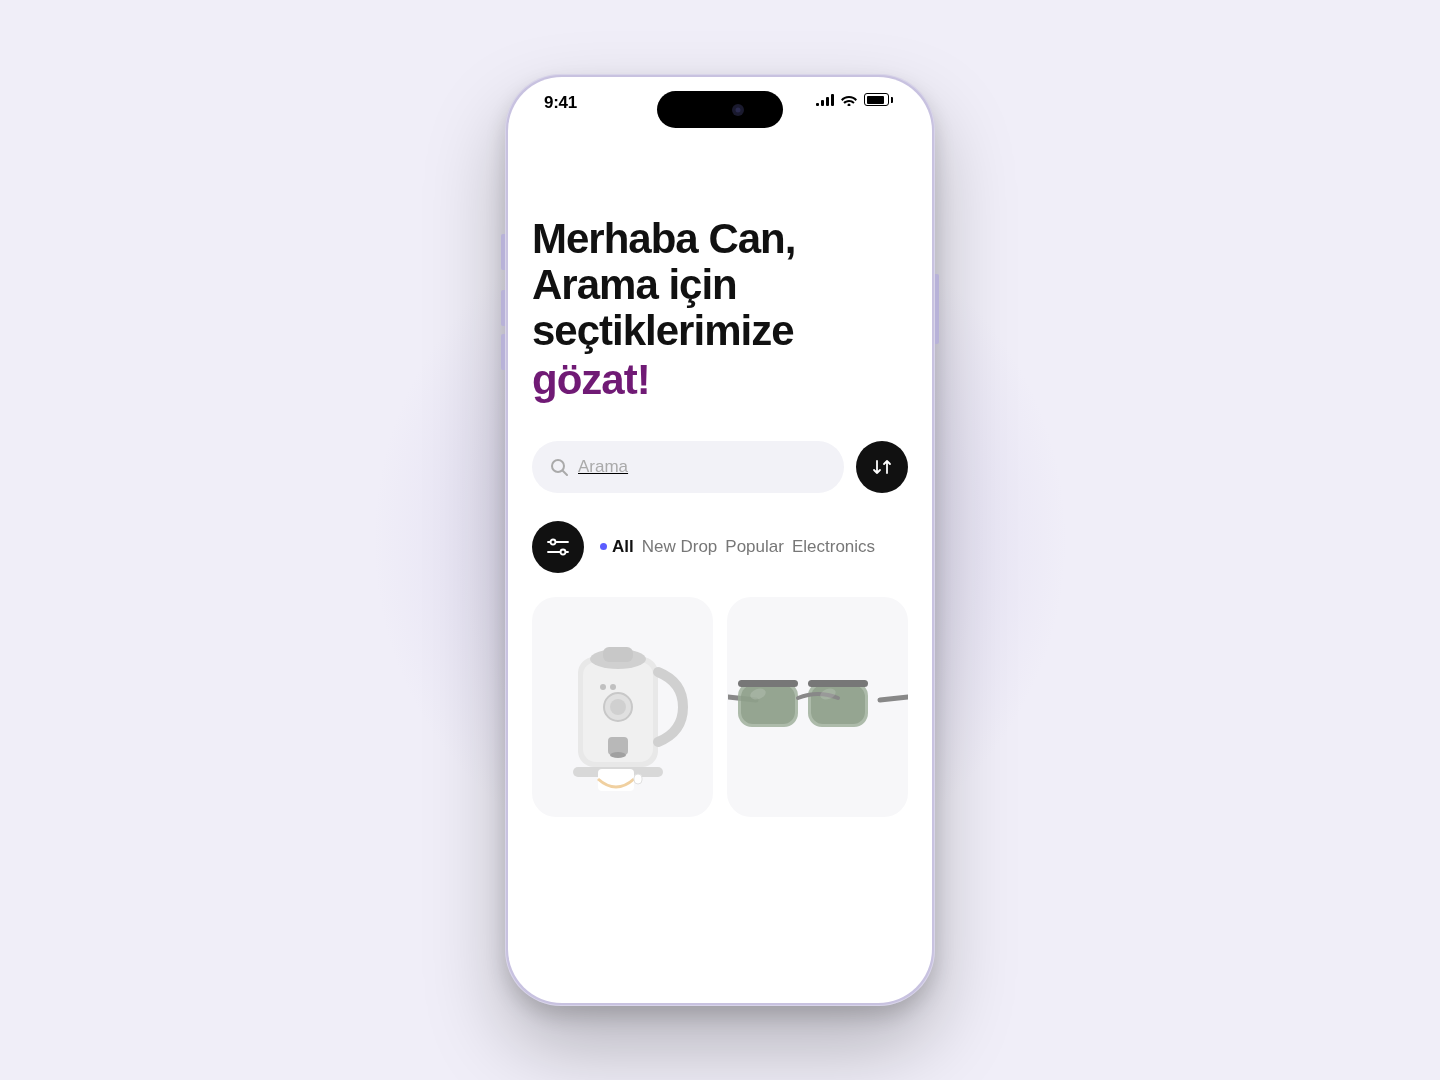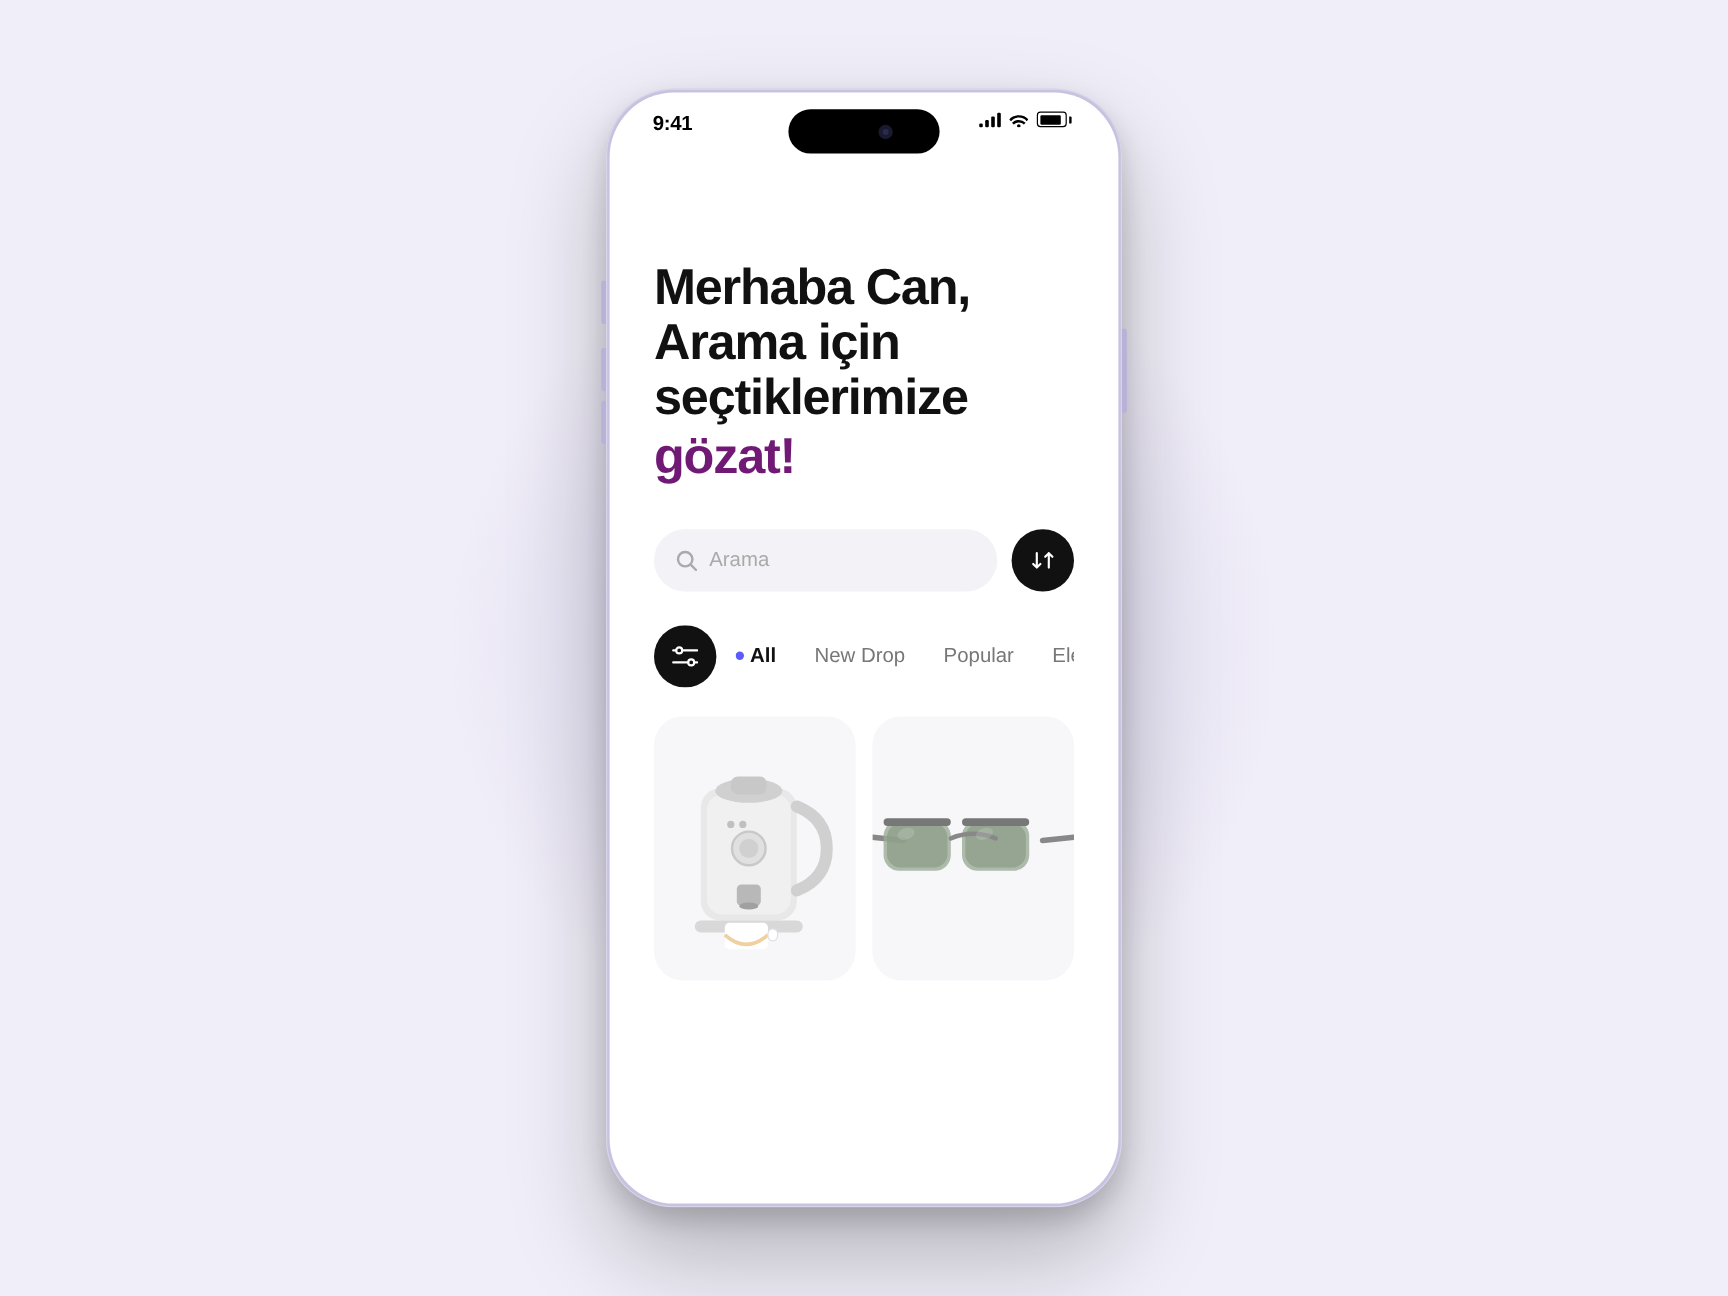--- a/index.html
+++ b/index.html
@@ -198,21 +198,21 @@
     }
 
     
     .content {
       position: absolute;
       top: 59px;
       left: 0;
       right: 0;
       bottom: 0;
       overflow: hidden;
-      padding: 20px 37px 30px;
+      padding: 20px 24px 30px;
     }
 
     
     .greeting {
       margin-top: 60px;
       margin-bottom: 36px;
     }
 
     .greeting-line1 {
       font-size: 42px;
@@ -248,20 +248,21 @@
 
     .search-bar {
       flex: 1;
       height: 52px;
       background: #f2f2f7;
       border-radius: 26px;
       display: flex;
       align-items: center;
       padding: 0 18px;
       gap: 10px;
+      text-decoration: underline;
     }
 
     .search-icon-svg {
       color: #999;
       flex-shrink: 0;
     }
 
     .search-placeholder {
       font-size: 17px;
       color: #aaa;
@@ -297,21 +298,21 @@
       display: flex;
       align-items: center;
       justify-content: center;
       flex-shrink: 0;
       cursor: pointer;
     }
 
     .categories {
       display: flex;
       align-items: center;
-      gap: 32px;
+      gap: 8px;
       overflow: hidden;
     }
 
     .category-item {
       display: flex;
       align-items: center;
       gap: 5px;
       white-space: nowrap;
       cursor: pointer;
     }

